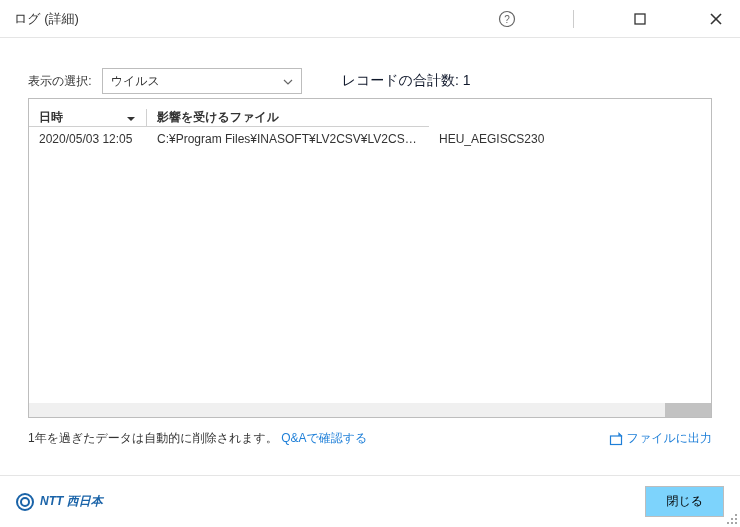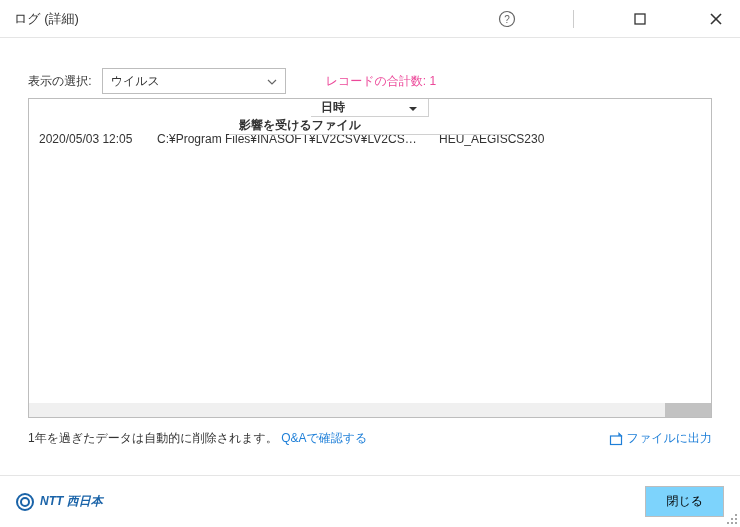--- a/index.html
+++ b/index.html
@@ -28,45 +28,44 @@
   display: flex; align-items: center; justify-content: center;
   color: #555;
 }
 .tb-divider { width:1px; height:18px; background:#ccc; margin:0 4px; }
 .content {
   padding: 30px 28px 0 28px;
 }
 .toprow { display: flex; align-items: center; margin-bottom: 4px; }
 .label { font-size: 12px; margin-right: 10px; }
 .select {
-  width: 184px; height: 26px;
+  width: 200px; height: 26px;
   border: 1px solid #bdbdbd;
   display: flex; align-items: center;
   padding: 0 8px;
   font-size: 12px;
   color: #333;
   position: relative;
   background: #fff;
   cursor: pointer;
 }
 .select .caret {
   position: absolute; right: 8px; top: 50%; transform: translateY(-50%);
 }
-.recct { margin-left: 40px; font-size: 12px; color:#ec4899; }
+.recct { margin-left: 40px; font-size: 14px; color:#0f172a; }
 .table-wrap {
   border: 1px solid #bdbdbd;
   height: 320px;
   display: flex; flex-direction: column;
 }
 .thead {
   display: flex;
   height: 28px;
-  align-items: center;
-  background: #fff;
-  flex-direction: column;
+  align-items: flex-end;
+  background: #fff;
 }
 .th {
   display: flex; align-items: center;
   padding: 0 10px;
   font-size: 12px;
   font-weight: bold;
   border-right: 1px solid #d0d0d0;
   border-bottom: 1px solid #d0d0d0;
   position: relative;
 }

